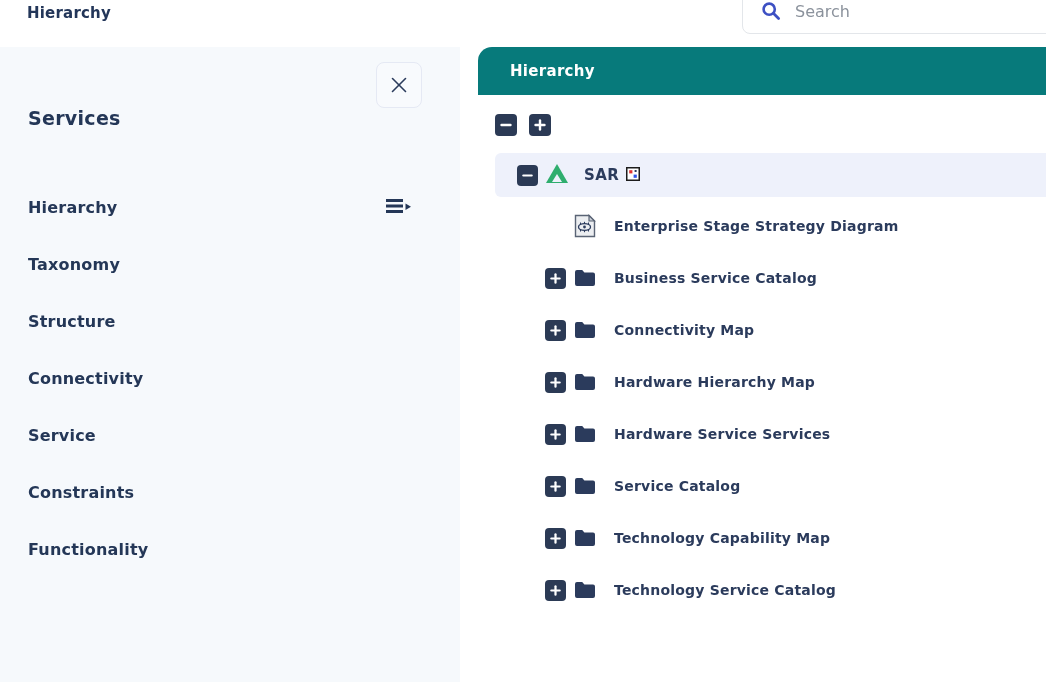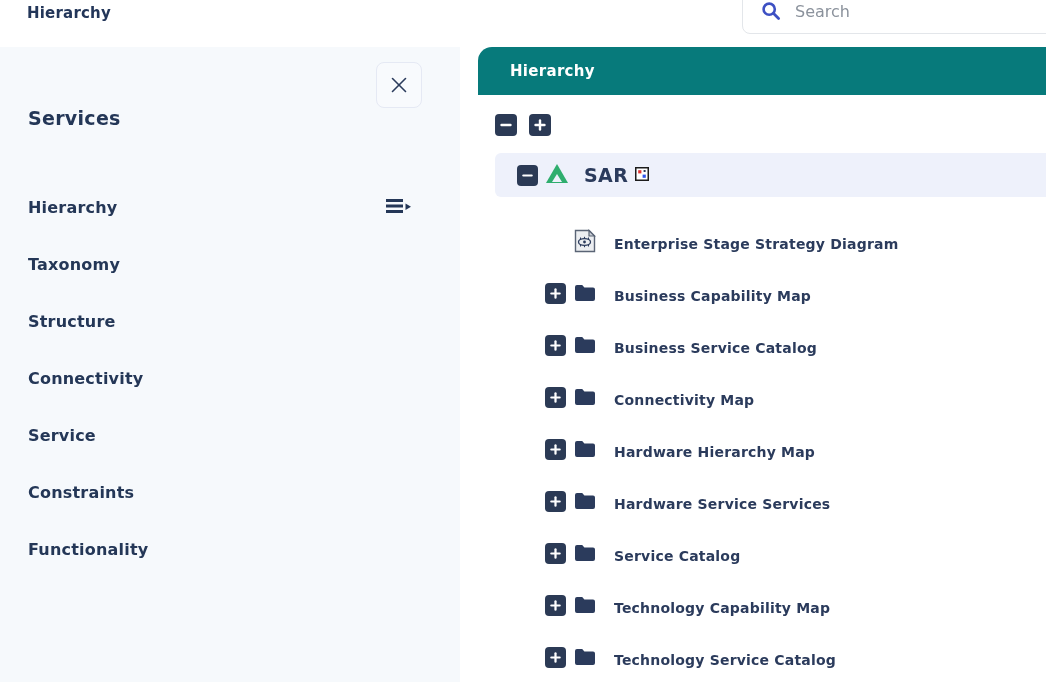--- a/index.html
+++ b/index.html
@@ -77,27 +77,27 @@
     display: flex; align-items: center; justify-content: center;
     border: none; cursor: pointer; flex: 0 0 auto;
   }
   .sq-btn.small { width: 21px; height: 21px; }
 
   .root-row {
     margin-top: 17px; margin-left: 0; height: 44px;
     background: #eef1fb; border-radius: 6px 0 0 6px;
     display: flex; align-items: center; padding-left: 22px; cursor: pointer;
   }
-  .root-label { font-size: 19px; font-weight: 700; color: #2b3b5c; margin-left: 16px; letter-spacing: .4px; }
+  .root-label { font-size: 15px; font-weight: 700; color: #2b3b5c; margin-left: 16px; letter-spacing: .4px; }
   .root-tri { margin-left: 8px; }
   .mini-model { margin-left: 7px; }
 
   .tree-children { padding-top: 3px; }
   .tree-row {
-    height: 52px; display: flex; align-items: flex-end; padding-left: 50px; cursor: pointer;
+    height: 52px; display: flex; align-items: center; padding-left: 50px; cursor: pointer;
   }
   .tree-row .slot { width: 21px; height: 21px; margin-right: 8px; flex: 0 0 auto; }
   .tree-row .row-icon { width: 22px; height: 22px; margin-right: 18px; display:flex; align-items:center; justify-content:center; flex: 0 0 auto; }
   .tree-label { font-size: 14px; font-weight: 700; color: #2b3b5c; letter-spacing: .2px; }
 </style>
 </head>
 <body>
 
 <div class="topbar">
   <div class="topbar-title">Hierarchy</div>
@@ -210,34 +210,20 @@
             <line x1="10.5" y1="7.8" x2="10.5" y2="9.6" stroke="#2b3b5c" stroke-width="1.1"></line>
             <line x1="14.5" y1="8.5" x2="14.5" y2="10.5" stroke="#2b3b5c" stroke-width="1.1"></line>
             <line x1="6.5" y1="15.5" x2="6.5" y2="17.5" stroke="#2b3b5c" stroke-width="1.1"></line>
             <line x1="10.5" y1="16.4" x2="10.5" y2="18.2" stroke="#2b3b5c" stroke-width="1.1"></line>
             <line x1="14.5" y1="15.5" x2="14.5" y2="17.5" stroke="#2b3b5c" stroke-width="1.1"></line>
           </svg>
         </span>
         <span class="tree-label">Enterprise Stage Strategy Diagram</span>
       </div>
 
-      <div class="tree-row">
-        <button class="sq-btn small slot">
-          <svg width="13" height="13" viewBox="0 0 14 14">
-            <line x1="2.5" y1="7" x2="11.5" y2="7" stroke="#ffffff" stroke-width="2.4" stroke-linecap="round"></line>
-            <line x1="7" y1="2.5" x2="7" y2="11.5" stroke="#ffffff" stroke-width="2.4" stroke-linecap="round"></line>
-          </svg>
-        </button>
-        <span class="row-icon">
-          <svg width="22" height="18" viewBox="0 0 22 18">
-            <path d="M1 3 a2 2 0 0 1 2-2 h5.2 l2.2 2.6 H19 a2 2 0 0 1 2 2 V15 a2 2 0 0 1-2 2 H3 a2 2 0 0 1-2-2 Z" fill="#2b3b5c"></path>
-          </svg>
-        </span>
-        <span class="tree-label">Business Capability Map</span>
-      </div>
 
       <div class="tree-row">
         <button class="sq-btn small slot">
           <svg width="13" height="13" viewBox="0 0 14 14">
             <line x1="2.5" y1="7" x2="11.5" y2="7" stroke="#ffffff" stroke-width="2.4" stroke-linecap="round"></line>
             <line x1="7" y1="2.5" x2="7" y2="11.5" stroke="#ffffff" stroke-width="2.4" stroke-linecap="round"></line>
           </svg>
         </button>
         <span class="row-icon">
           <svg width="22" height="18" viewBox="0 0 22 18">

